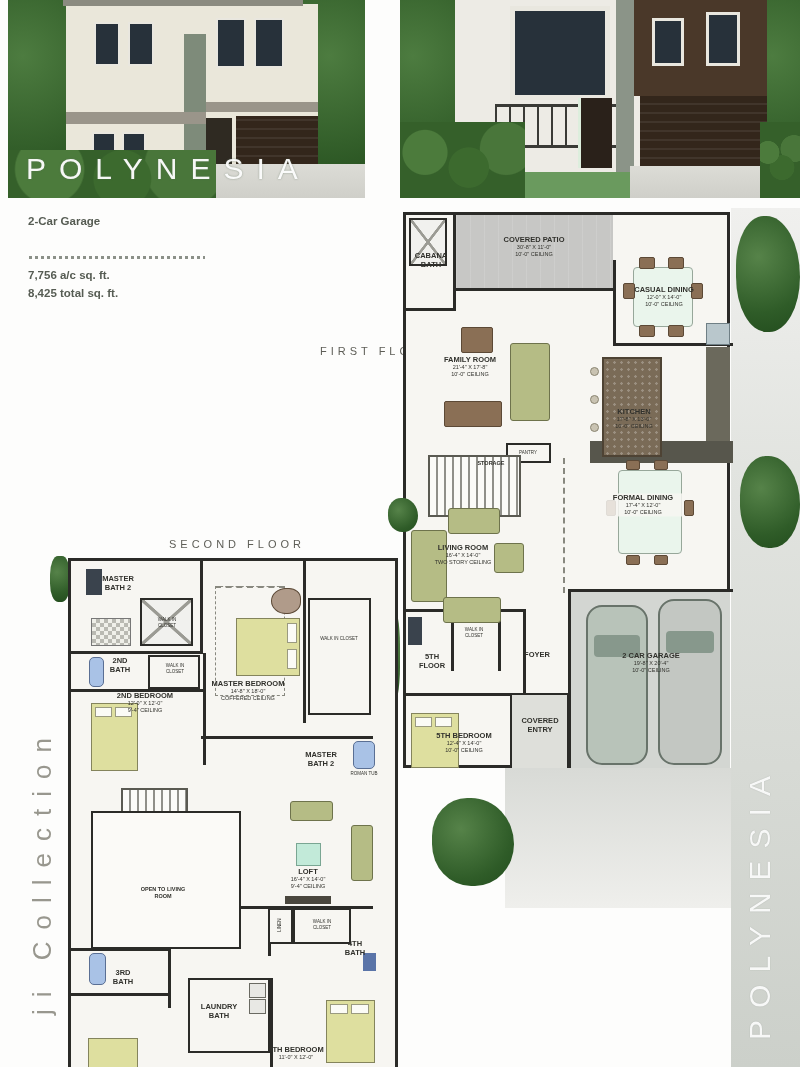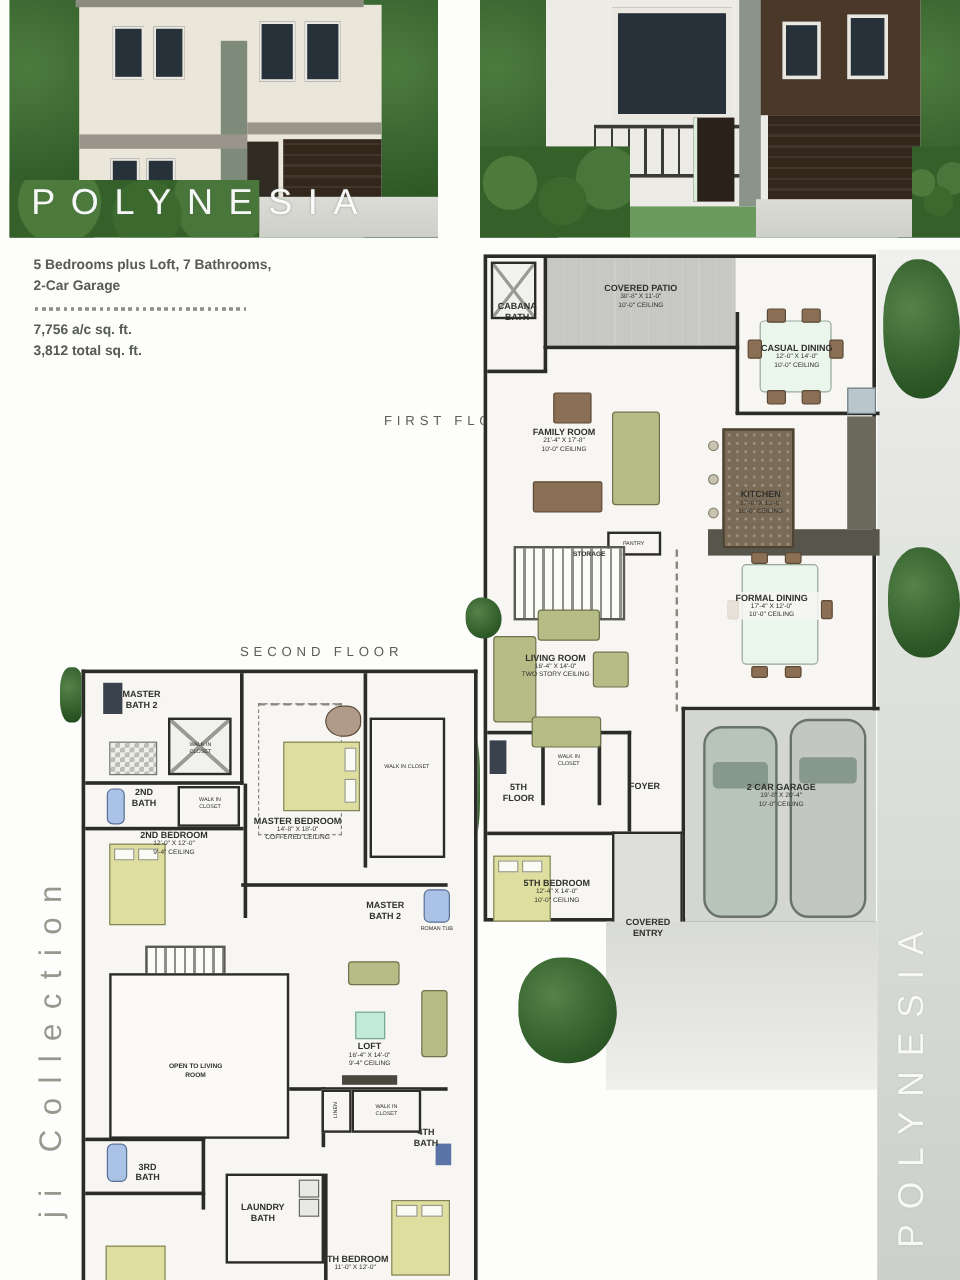--- a/index.html
+++ b/index.html
@@ -121,36 +121,35 @@
     <div class="win" style="left:306px; top:12px; width:34px; height:54px; border-width:3px;"></div>
     <div class="abs" style="left:216px; top:0; width:18px; height:172px; background:#8b9488;"></div>
     <div class="abs" style="left:178px; top:98px; width:34px; height:70px; background:#2a211a; border-left:3px solid #ded;"></div>
     <div class="gdoor" style="left:240px; top:96px; width:127px; height:72px;"></div>
     <div class="drive" style="left:230px; top:166px; width:170px; height:32px;"></div>
     <div class="hedge" style="left:0; top:122px; width:125px; height:76px;"></div>
     <div class="hedge" style="left:360px; top:122px; width:40px; height:76px;"></div>
   </div>
 
   <div class="specs" style="left:28px; top:212px; width:260px;">
-    <div>5 Bedrooms plus Loft, 7 Bathrooms,</div>
     <div>2-Car Garage</div>
   </div>
   <div class="dashes" style="left:29px; top:256px; width:176px;"></div>
   <div class="specs" style="left:28px; top:266px; width:260px;">
     <div>7,756 a/c sq. ft.</div>
-    <div>3,812 total sq. ft.</div>
+    <div>8,425 total sq. ft.</div>
   </div>
 
   <div class="strip" style="left:731px; top:208px; width:69px; height:859px;"></div>
   <div class="blob" style="left:736px; top:216px; width:64px; height:116px;"></div>
   <div class="blob" style="left:740px; top:456px; width:60px; height:92px;"></div>
   <div class="vtext-right" style="left:590px; top:885px; width:340px;">POLYNESIA</div>
 
   <div class="floor-head" style="left:320px; top:345px;">FIRST FLOOR</div>
-  <div class="floor-head" style="left:200px; top:538px;">SECOND FLOOR</div>
+  <div class="floor-head" style="left:169px; top:538px;">SECOND FLOOR</div>
 
   <div class="plan" style="left:403px; top:212px; width:327px; height:556px;">
 
     <div class="patio" style="left:50px; top:0; width:157px; height:73px;"></div>
     <div class="wall" style="left:47px; top:73px; width:163px; height:3px;"></div>
     <div class="wall" style="left:47px; top:0; width:3px; height:95px;"></div>
     <div class="wall" style="left:0; top:93px; width:50px; height:3px;"></div>
     <div class="showerx" style="left:3px; top:3px; width:38px; height:48px;"></div>
     <div class="wall" style="left:207px; top:45px; width:3px; height:85px;"></div>
     <div class="wall" style="left:207px; top:128px; width:120px; height:3px;"></div>
@@ -250,21 +249,21 @@
       <div class="nm">5TH FLOOR</div>
       </div>
     <div class="lbl" style="left:131px; top:440px; width:50px;">
       <div class="nm">FOYER</div>
       </div>
     <div class="lbl" style="left:245px; top:448px; width:92px;">
       <div class="nm">2 CAR GARAGE</div>
       <div class="dm">19'-8" X 20'-4"</div>
       <div class="dm">10'-0" CEILING</div>
       </div>
-    <div class="lbl" style="left:134px; top:510px; width:46px;margin-top:48px;">
+    <div class="lbl" style="left:134px; top:510px; width:46px;">
       <div class="nm">COVERED ENTRY</div>
       </div>
     <div class="lbl" style="left:58px; top:528px; width:82px;">
       <div class="nm">5TH BEDROOM</div>
       <div class="dm">12'-4" X 14'-0"</div>
       <div class="dm">10'-0" CEILING</div>
       </div>
   </div>
 
   <div class="abs" style="left:505px; top:768px; width:226px; height:140px; background:linear-gradient(180deg,#d8dad6,#efefec);"></div>

